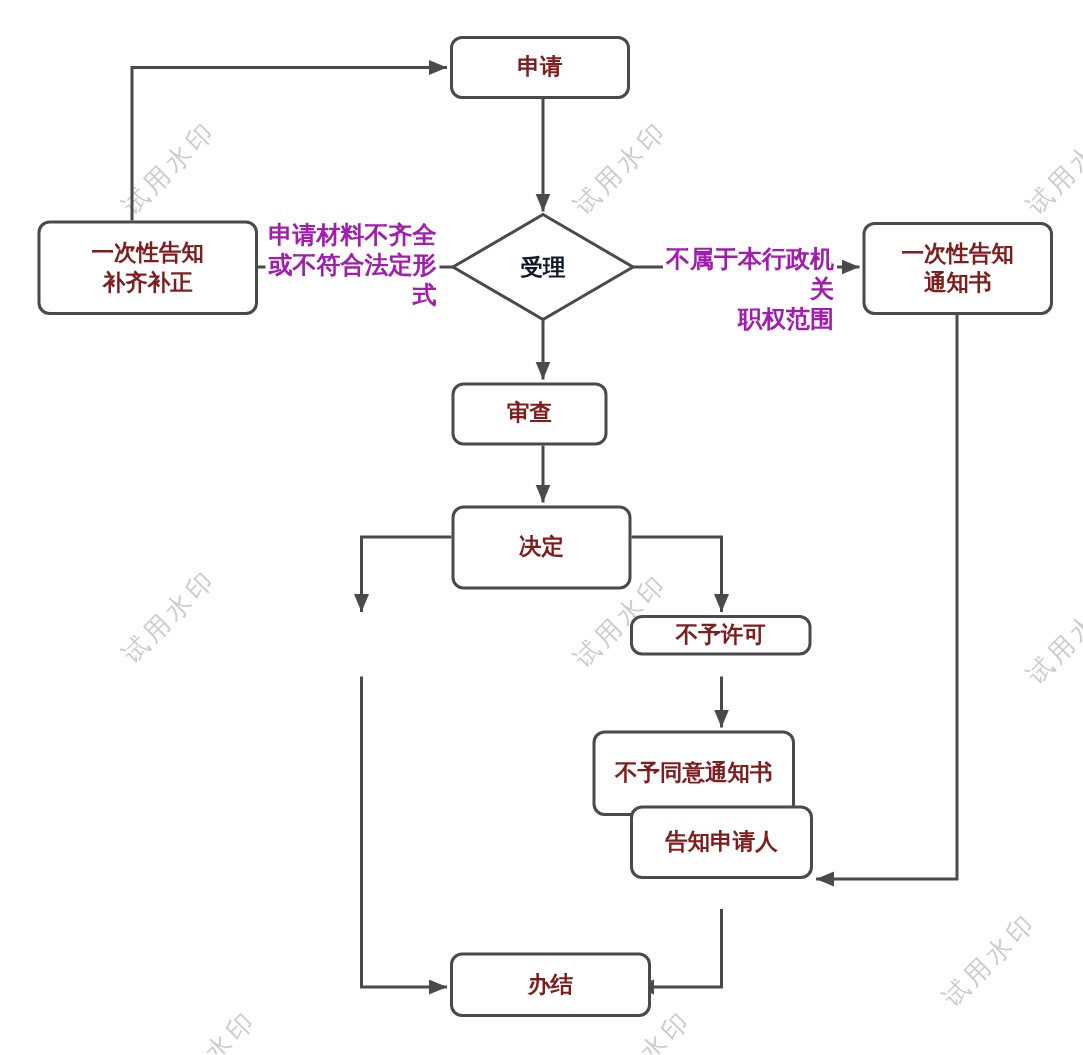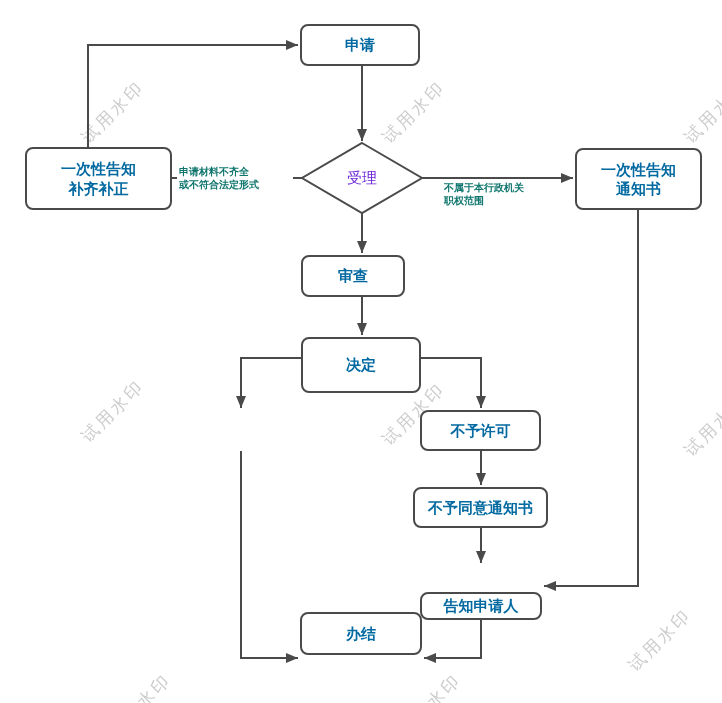--- a/index.html
+++ b/index.html
@@ -27,38 +27,38 @@
   .node{
     position:absolute;
     box-sizing:border-box;
     background:#ffffff;
     border:2px solid #4a4a4a;
     border-radius:8px;
     display:flex;align-items:center;justify-content:center;
     text-align:center;
     font-weight:bold;
     font-size:15px;
-    color:#0369a1;
+    color:#7f1d1d;
     line-height:1.3;
     white-space:pre-line;
     z-index:2;
   }
   .diamond-label{
     position:absolute;
     display:flex;align-items:center;justify-content:center;
-    font-weight:normal;font-size:15px;color:#6d28d9;
+    font-weight:bold;font-size:15px;color:#0f172a;
     z-index:2;
   }
   .edge-label{
     position:absolute;
     background:#ffffff;
     font-weight:bold;
-    font-size:10px;
-    color:#0f766e;
-    text-align:left;
+    font-size:16px;
+    color:#a21caf;
+    text-align:right;
     line-height:1.25;
     white-space:pre-line;
     transform:translate(-50%,-50%);
     z-index:2;
     padding:0 2px;
   }
 </style>
 </head>
 <body>
 
@@ -109,27 +109,27 @@
 补齐补正</div>
 
   <div class="node" style="left:575px;top:148px;width:127px;height:62px">一次性告知
 通知书</div>
 
   <div class="node" style="left:301px;top:255px;width:104px;height:42px">审查</div>
 
   <div class="node" style="left:301px;top:337px;width:120px;height:56px">决定</div>
 
 
-  <div class="node" style="left:420px;top:410px;width:121px;height:41px">不予许可</div>
+  <div class="node" style="left:420px;top:410px;width:121px;height:27px">不予许可</div>
 
-  <div class="node" style="left:413px;top:487px;width:135px;height:41px">不予同意通知书</div>
+  <div class="node" style="left:395px;top:487px;width:135px;height:57px">不予同意通知书</div>
 
-  <div class="node" style="left:420px;top:592px;width:122px;height:28px">告知申请人</div>
+  <div class="node" style="left:420px;top:537px;width:122px;height:49px">告知申请人</div>
 
-  <div class="node" style="left:300px;top:612px;width:122px;height:43px">办结</div>
+  <div class="node" style="left:300px;top:635px;width:134px;height:43px">办结</div>
 
   <div class="edge-label" style="left:235px;top:178px;width:112px">申请材料不齐全
 或不符合法定形式</div>
 
   <div class="edge-label" style="left:500px;top:194px;width:112px">不属于本行政机关
 职权范围</div>
 
 </div>
 
 </body></html>

